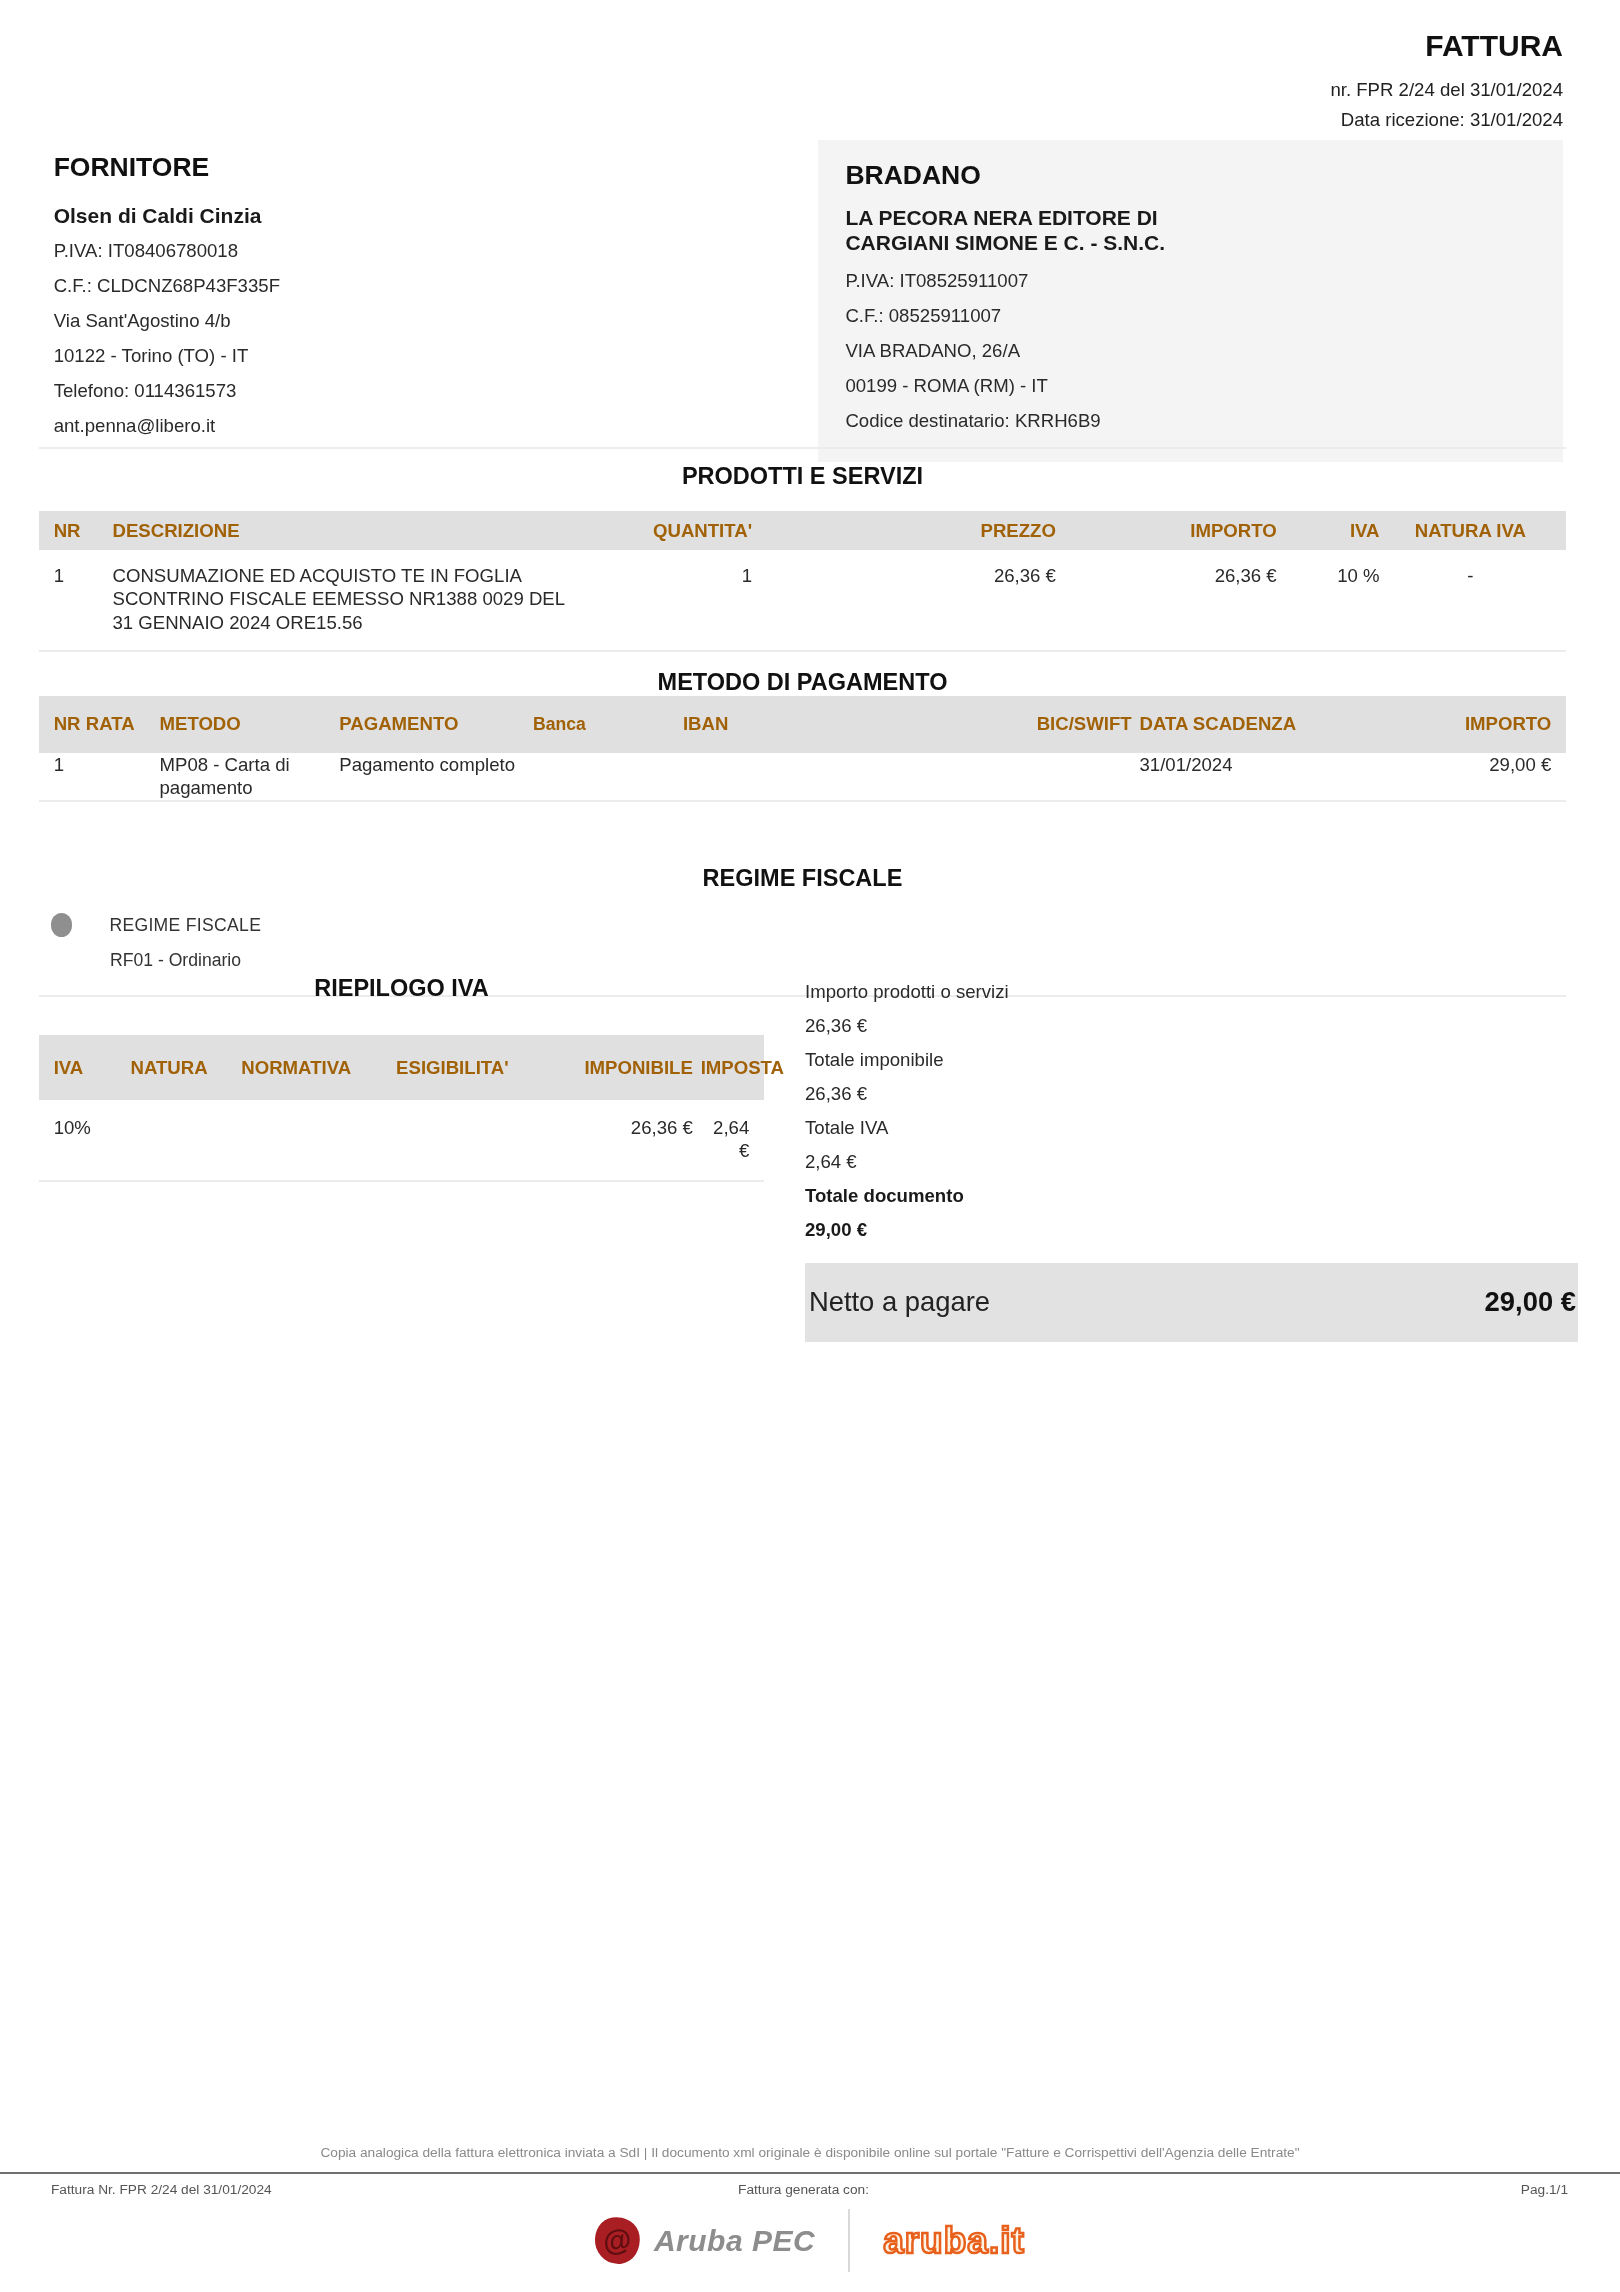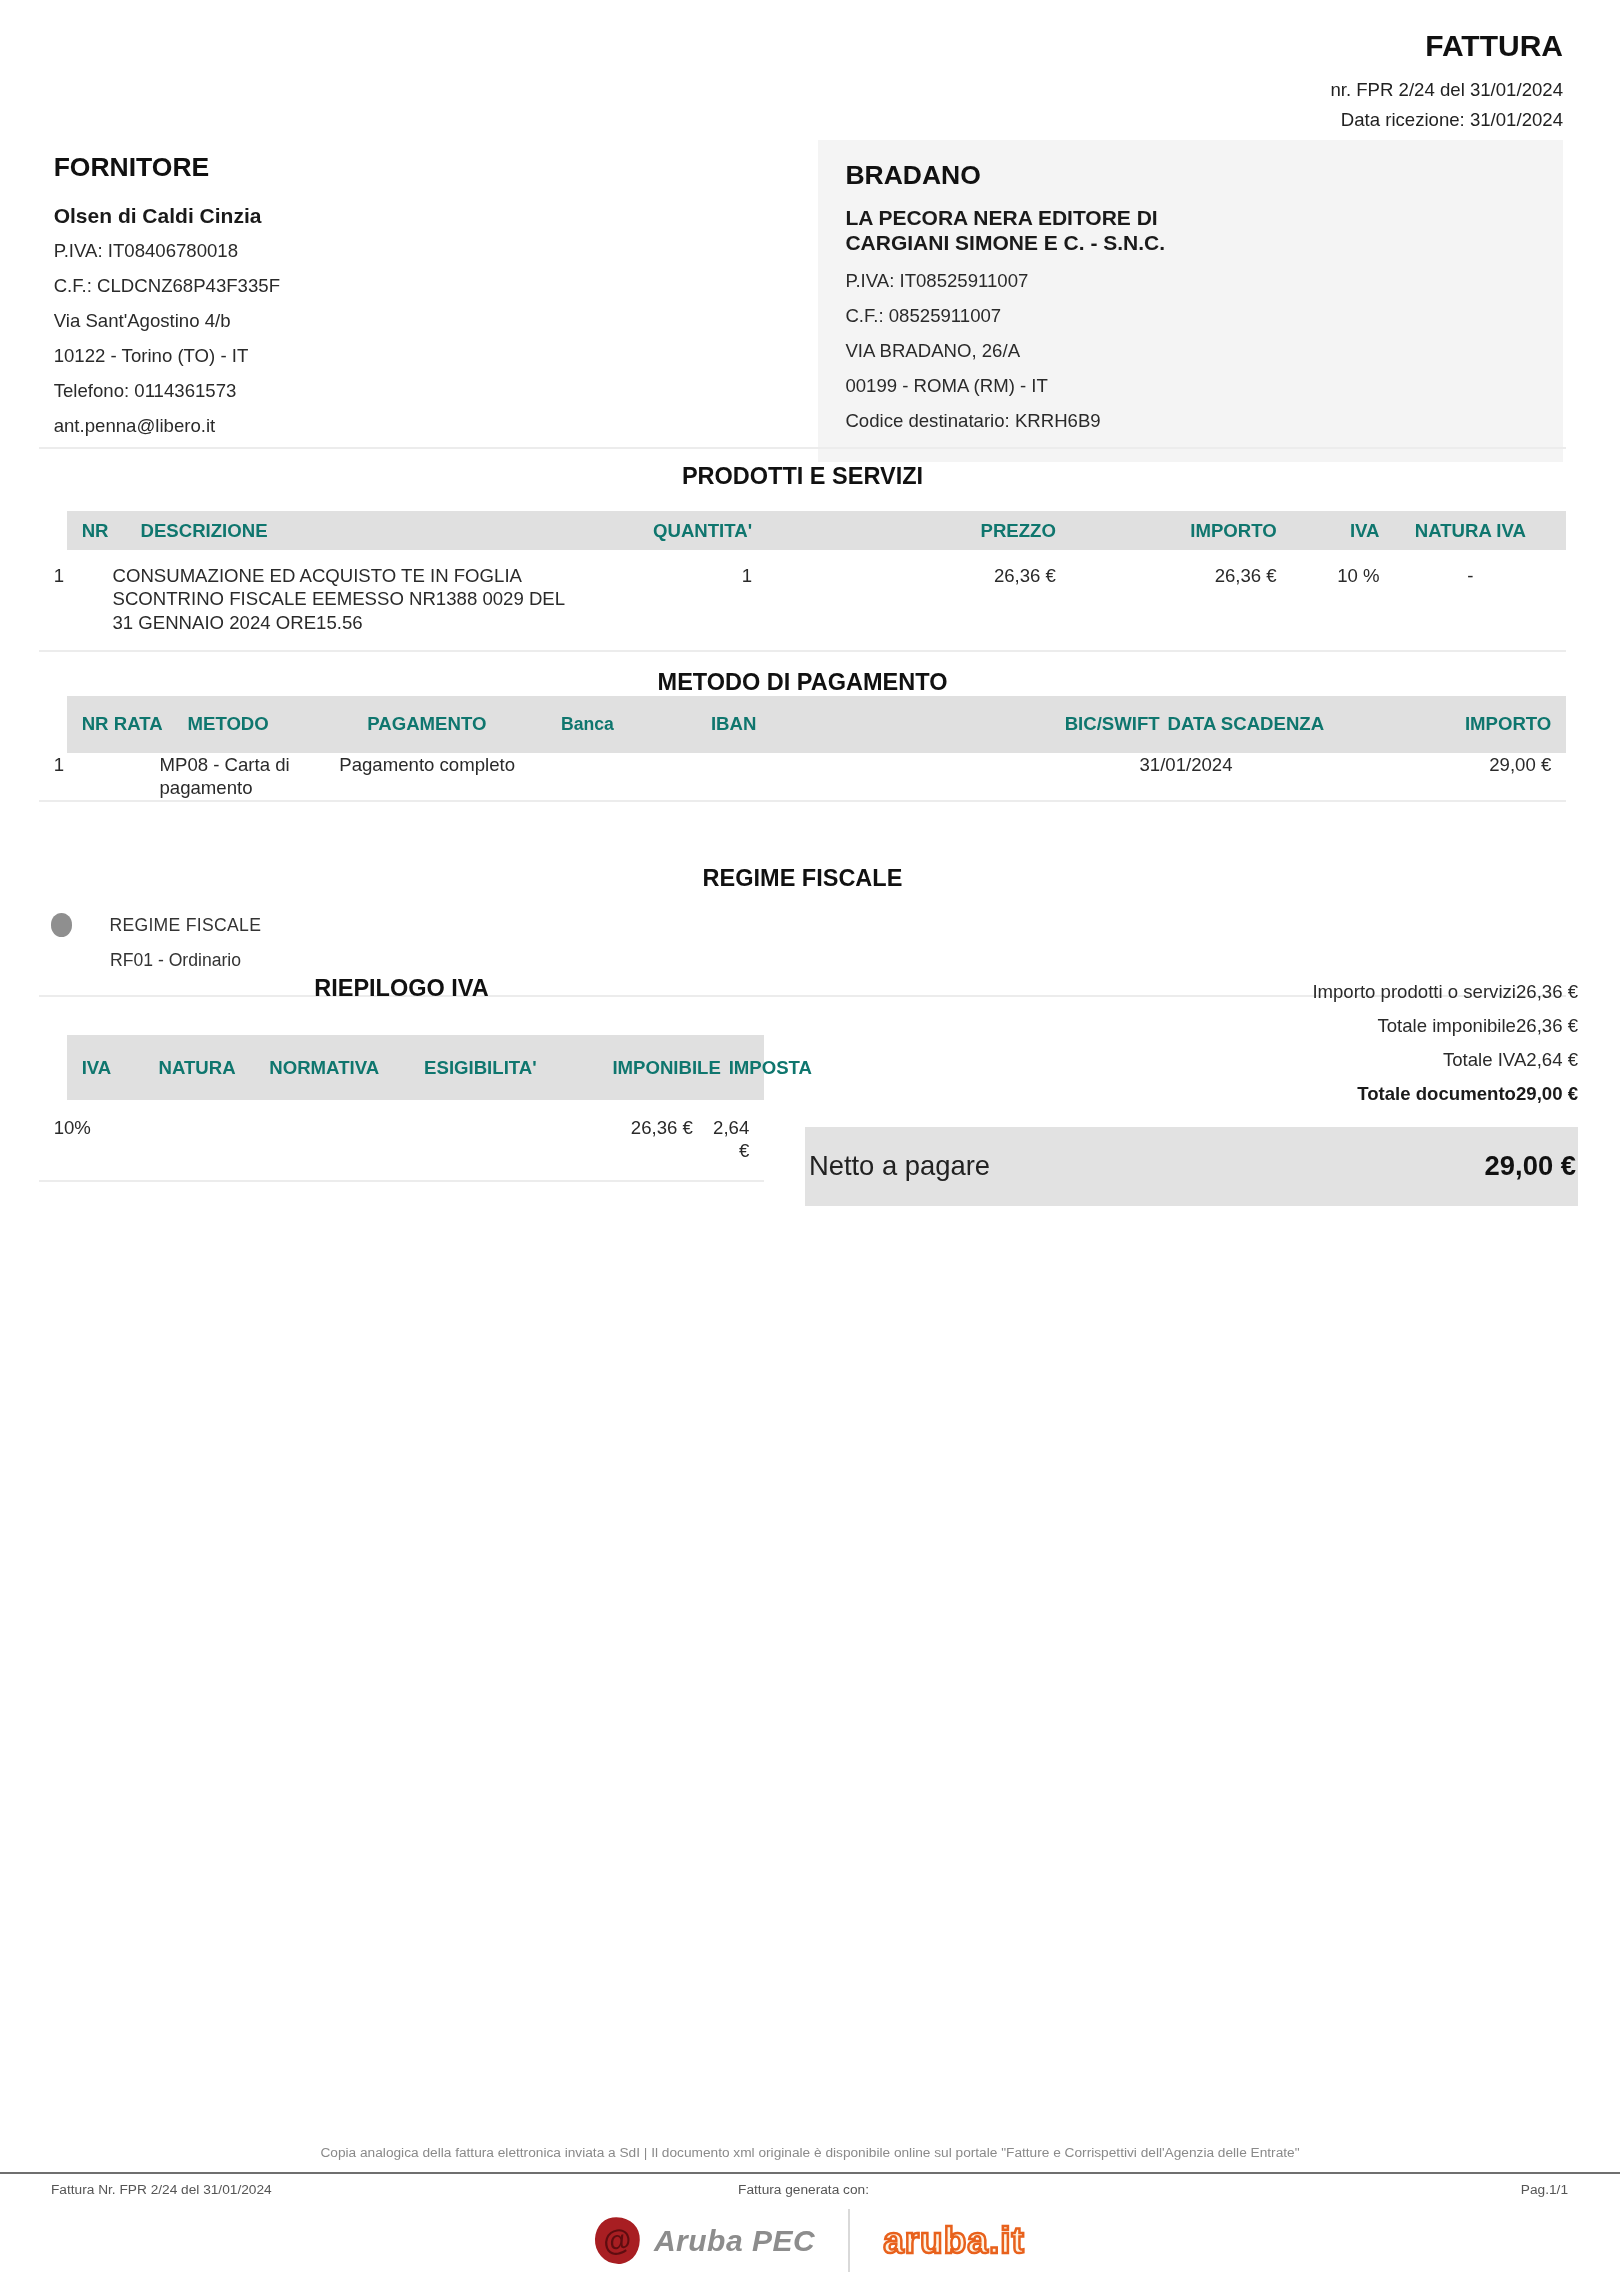--- a/index.html
+++ b/index.html
@@ -18,21 +18,21 @@
   .fornitore { width:779px; padding:11.8px 29px 0 14.7px; }
   .party-line { font-size:18.6px; line-height:35px; color:#2a2a2a; }
   .party-name { font-size:21px; font-weight:bold; line-height:35px; color:#1a1a1a; }
   .cliente { flex:1; background:#f4f4f4; padding:19.6px 27.4px 23.5px 27.4px; }
   .cliente .party-name { max-width:372px; line-height:24.5px; margin-bottom:7.8px; }
   
   .sec-title { text-align:center; font-size:23.5px; font-weight:bold; color:#111; }
   
   .sec-products { position:absolute; top:447px; left:39px; right:54px; border-top:2px solid #ececec; padding-top:13.7px; }
   .pgrid { display:grid; grid-template-columns:49px minmax(0,1fr) 167px 294px 211px 93px 162px; column-gap:9.8px; padding:0 14.7px; }
-  .thead { background:#e0e0e0; font-weight:bold; font-size:18.6px; color:#0f766e; align-items:center;margin-left:28px; }
+  .thead { background:#e0e0e0; font-weight:bold; font-size:18.6px; color:#a16207; align-items:center; }
   .thead.h40 { height:39px; margin-top:21.6px; }
   .thead.h58 { height:57px; }
   .cell-r { text-align:right; }
   .cell-c { text-align:center; }
   .trow { font-size:18.6px; color:#2a2a2a; padding-top:13.7px; padding-bottom:15.7px; border-bottom:2px solid #ececec; line-height:23.5px; }
   .desc { max-width:490px; }
   
   .sec-payment { position:absolute; top:655px; left:39px; right:54px; padding-top:13.7px; }
   .mgrid { display:grid; grid-template-columns:98px 172px 186px 142px 245px 196px 240px minmax(0,1fr); column-gap:7.8px; padding:0 14.7px; }
   .mgrid .hd-banca { font-size:17.6px; }
@@ -44,21 +44,21 @@
   .regime-value { font-size:17.6px; color:#333; margin-top:13.7px; padding-left:71px; }
   
   .sec-summary { position:absolute; top:975px; left:39px; right:42px; display:flex; }
   .col-left { width:725px; flex:none; }
   .col-left .sec-title { margin-bottom:33px; }
   .rgrid { display:grid; grid-template-columns:69px 103px 147px 152px 137px minmax(0,1fr); column-gap:7.8px; padding:0 14.7px; }
   .rgrid.thead { height:65px; font-size:18.6px; }
   .rgrid.trow { padding-top:15.7px; padding-bottom:17.6px; }
   .col-right { flex:1; margin-left:41px; }
   .col-right .sec-title { margin-bottom:29px; }
-  .calc-row { display:flex; justify-content:flex-end; font-size:18.6px; color:#2a2a2a; line-height:34px; }
+  .calc-row { display:flex; justify-content:space-between; font-size:18.6px; color:#2a2a2a; line-height:34px;flex-direction:column; }
   .calc-row.bold { font-weight:bold; color:#1a1a1a; }
   .netto-box { margin-top:15.7px; background:#e2e2e2; padding:23.5px 2px 23.5px 3.9px; display:flex; justify-content:space-between; align-items:flex-end; }
   .netto-label { font-size:27.4px; color:#222; }
   .netto-value { font-size:27.4px; font-weight:bold; color:#111; }
   
   .disclaimer { position:absolute; top:2145px; left:0; right:0; text-align:center; font-size:13.7px; color:#8a8a8a; }
   .foot-rule { position:absolute; top:2172px; left:0; right:0; border:none; border-top:2px solid #6f6f6f; }
   .foot-bar { position:absolute; top:2182px; left:39px; right:52px; font-size:13.7px; color:#555; }
   .foot-left { position:absolute; left:12px; top:0; }
   .foot-center { position:absolute; left:0; right:0; top:0; text-align:center; }

